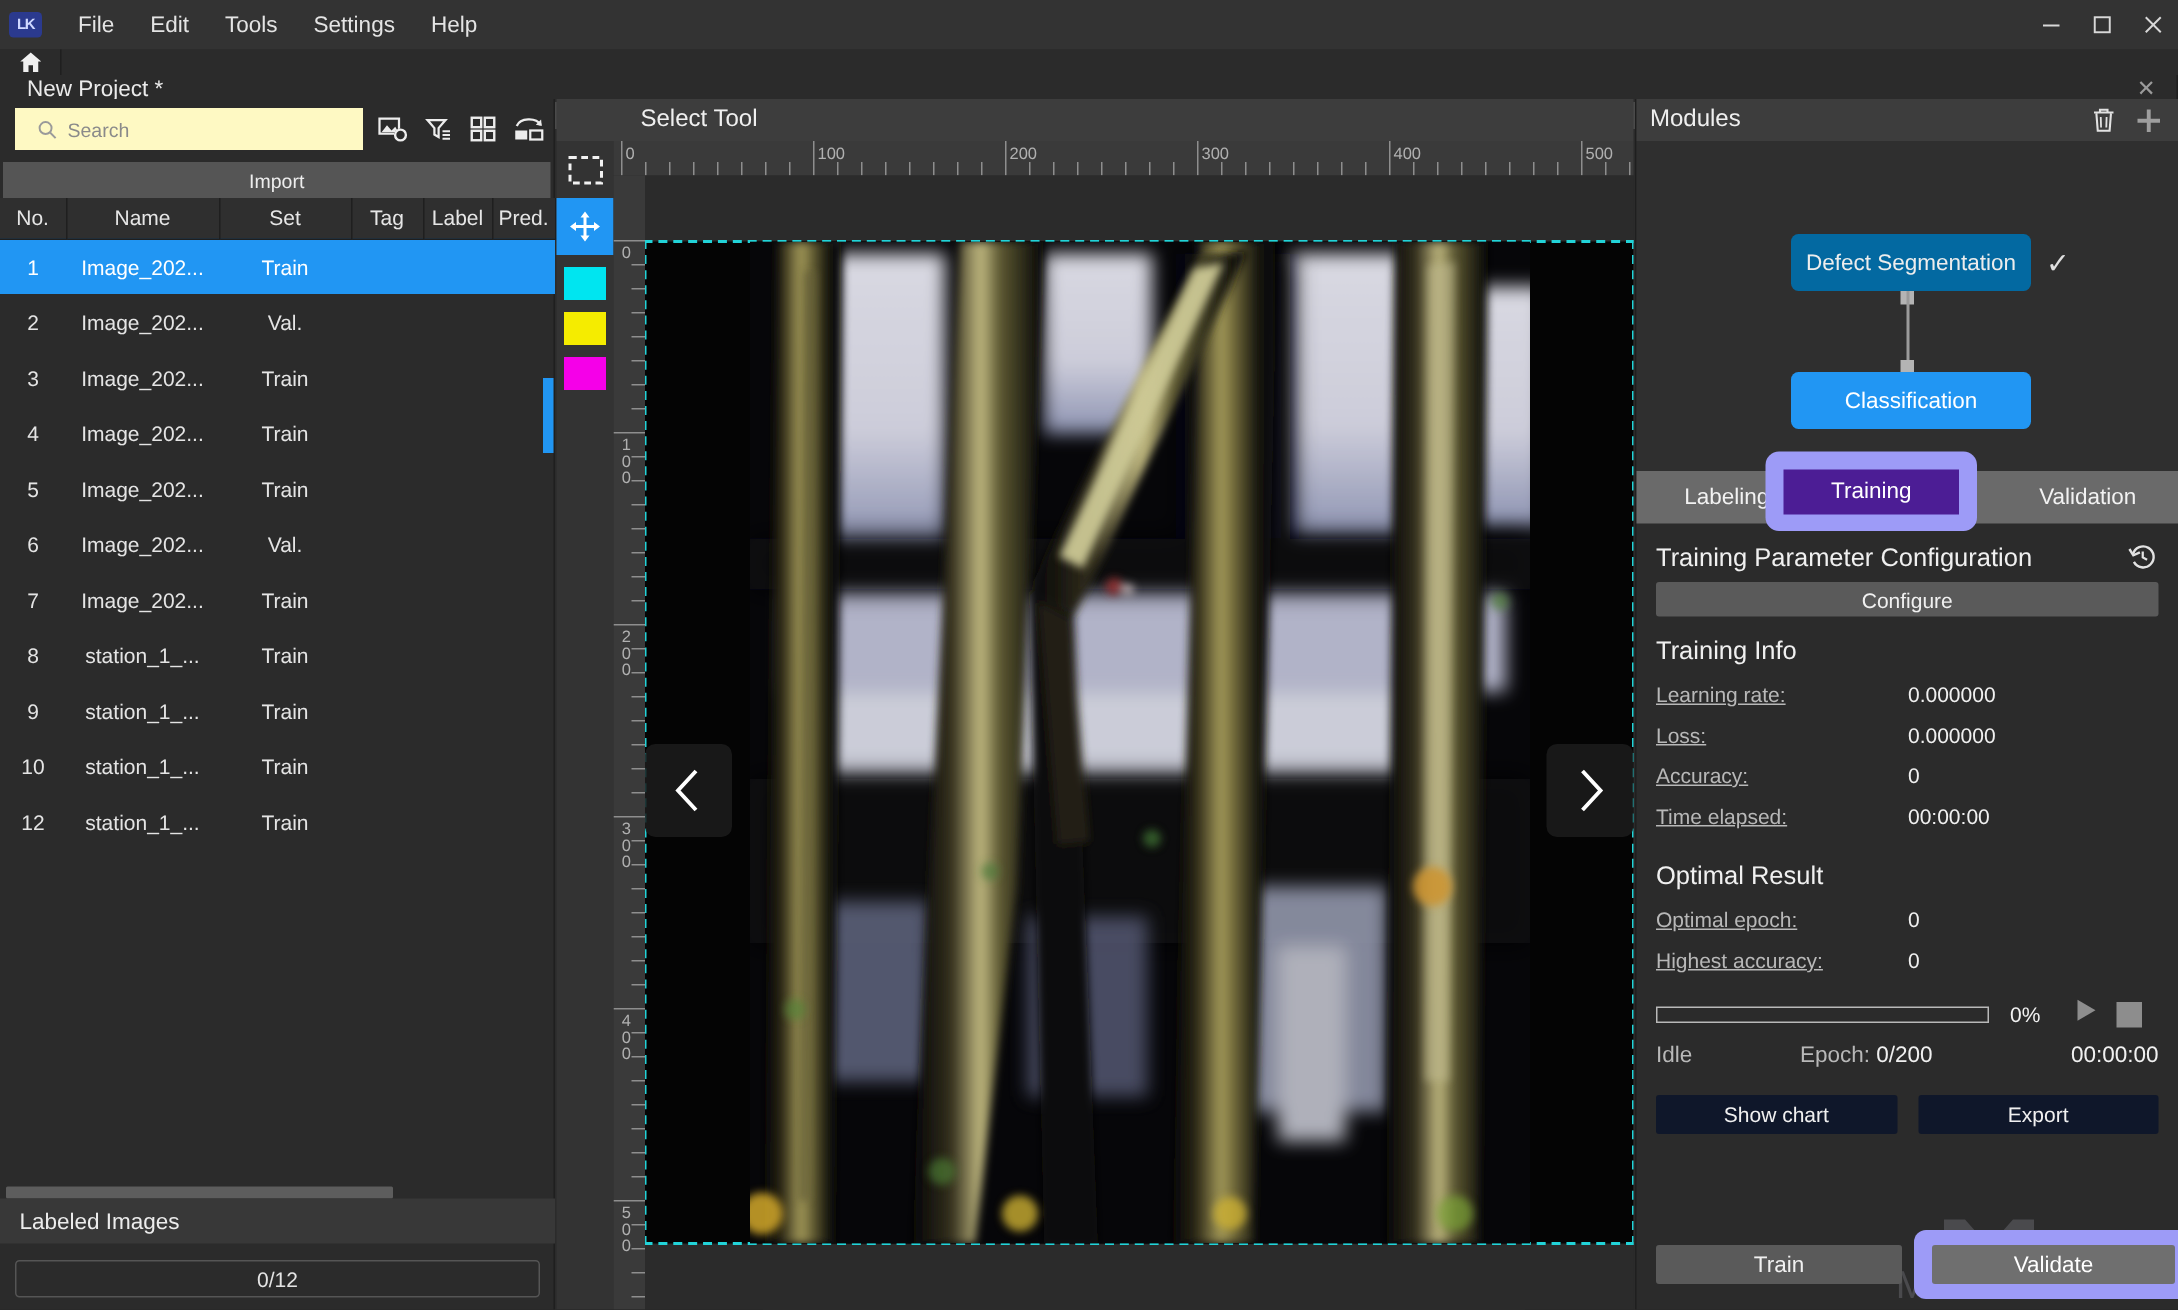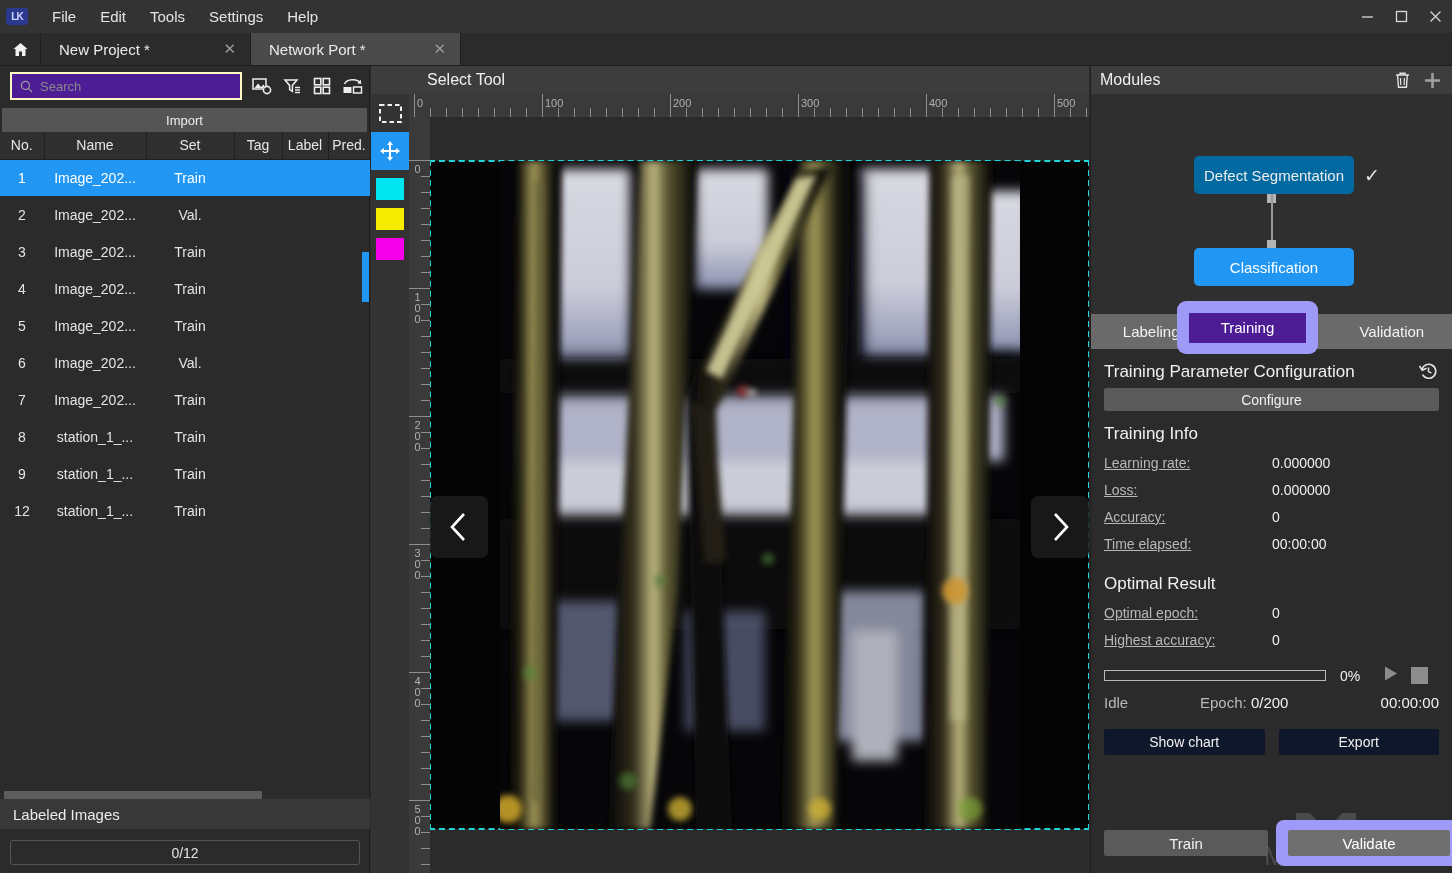--- a/index.html
+++ b/index.html
@@ -30,20 +30,21 @@
   .winbtn {
     width: 34px; height: 33px; display: flex; align-items: center; justify-content: center;
     color: #d8d8d8;
   }
 
   
   .tabbar {
     position: absolute; left: 0; top: 33px; width: 1452px; height: 33px;
     background: #2b2b2b; display: flex; align-items: stretch;
     border-bottom: 1px solid #1f1f1f;
+    flex-direction: column;
   }
   .home-tab {
     width: 41px; display: flex; align-items: center; justify-content: center;
     background: #2b2b2b; border-right: 1px solid #1f1f1f;
   }
   .doc-tab {
     display: flex; align-items: center; padding: 0 14px 0 18px;
     background: #2b2b2b; min-width: 210px; position: relative;
     border-right: 1px solid #1f1f1f;
   }
@@ -51,22 +52,22 @@
   .doc-tab .label { font-size: 15px; color: #ebebeb; flex: 1; }
   .doc-tab .close { font-size: 15px; color: #9a9a9a; margin-left: 18px; }
 
   
   .leftpanel {
     position: absolute; left: 0; top: 66px; width: 370px; height: 807px;
     background: #2b2b2b; border-right: 1px solid #1f1f1f;
   }
   .searchrow { display: flex; align-items: center; height: 40px; padding: 0 2px; }
   .searchbox {
-    flex: 1; margin: 0 5px 0 8px; height: 28px; background: #4c1d95;
-    border: 2px solid #fef9c3; display: flex; align-items: center; padding: 0 8px;
+    flex: 1; margin: 0 5px 0 8px; height: 28px; background: #fef9c3;
+    border: 7px solid #fef9c3; display: flex; align-items: center; padding: 0 8px;
   }
   .searchbox .txt { font-size: 13px; color: #8a8a8a; margin-left: 7px; }
   .tool-ico { width: 30px; height: 28px; display:flex; align-items:center; justify-content:center; }
   .importbtn {
     margin: 2px 2px 0 2px; height: 24px; background: #555555;
     display: flex; align-items: center; justify-content: center;
     font-size: 13px; color: #ededed;
   }
 
   table.imgtable { width: 370px; border-collapse: collapse; table-layout: fixed; }
@@ -422,20 +423,28 @@
         <tr>
           <td>8</td>
           <td>station_1_...</td>
           <td>Train</td>
           <td></td>
           <td></td>
           <td></td>
         </tr>
         <tr>
           <td>9</td>
+          <td>station_1_...</td>
+          <td>Train</td>
+          <td></td>
+          <td></td>
+          <td></td>
+        </tr>
+        <tr>
+          <td>10</td>
           <td>station_1_...</td>
           <td>Train</td>
           <td></td>
           <td></td>
           <td></td>
         </tr>
         <tr>
           <td>12</td>
           <td>station_1_...</td>
           <td>Train</td>

